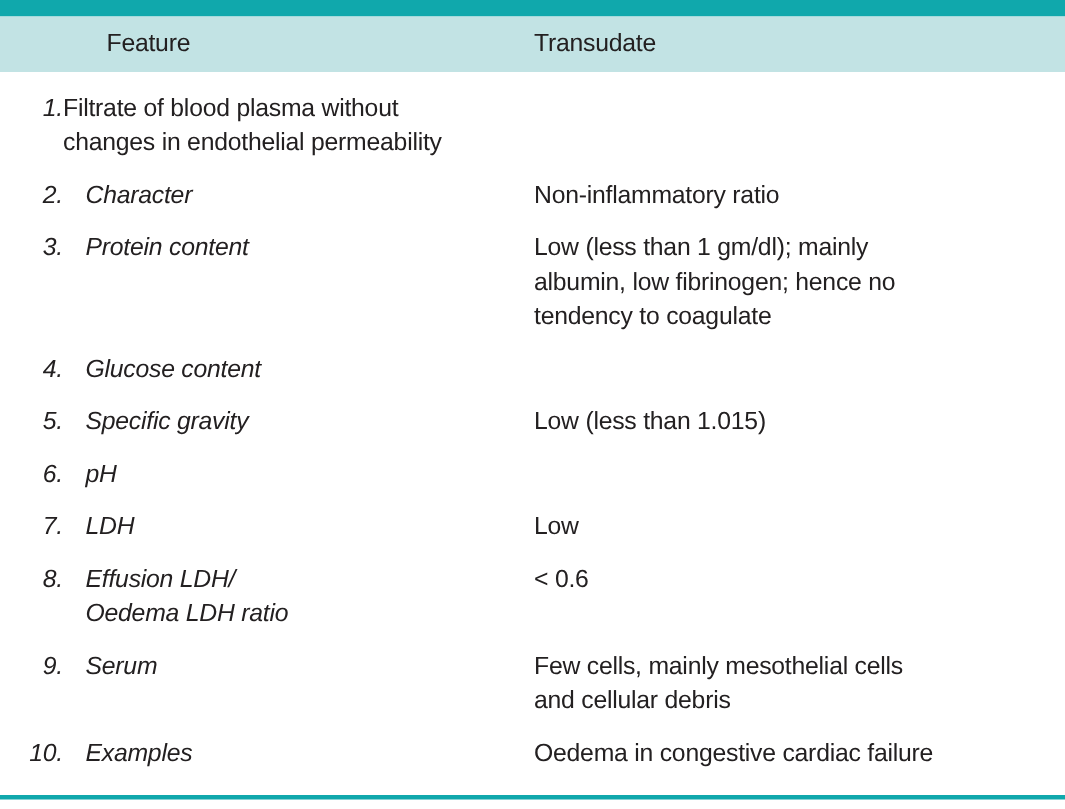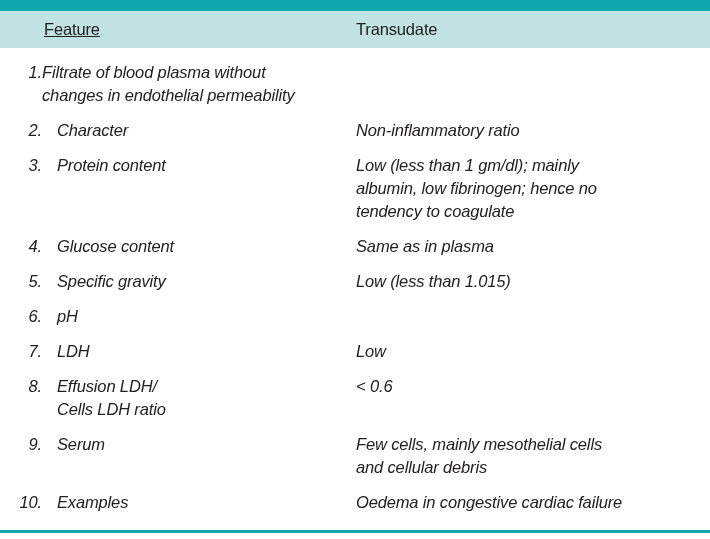--- a/index.html
+++ b/index.html
@@ -23,22 +23,21 @@
   .header-row {
     height: 37px;
     background: #c2e3e4;
     display: grid;
     grid-template-columns: 356px 1fr;
     align-items: center;
     font-size: 16.5px;
     letter-spacing: -0.15px;
   }
   .header-feature {
-    padding-left: 44px;
-    text-decoration: underline;
+    padding-left: 71px;
   }
   .table-body {
     padding-top: 13px;
   }
   .row {
     display: grid;
     grid-template-columns: 42px 314px 1fr;
     font-size: 16.5px;
     line-height: 23px;
     letter-spacing: -0.15px;
@@ -52,21 +51,20 @@
     font-style: italic;
   }
   .feature {
     padding-left: 15px;
     font-style: italic;
     white-space: pre-line;
   }
   .value {
     white-space: pre-line;
     padding-right: 0;
-    font-style: italic;
   }
   .bottombar {
     height: 3px;
     background: #10a8ac;
     margin-top: 1px;
   }
 </style>
 </head>
 <body>
 
@@ -97,21 +95,20 @@
       <div class="num">3.</div>
       <div class="feature">Protein content</div>
       <div class="value">Low (less than 1 gm/dl); mainly
 albumin, low fibrinogen; hence no
 tendency to coagulate</div>
     </div>
 
     <div class="row">
       <div class="num">4.</div>
       <div class="feature">Glucose content</div>
-      <div class="value">Same as in plasma</div>
     </div>
 
     <div class="row">
       <div class="num">5.</div>
       <div class="feature">Specific gravity</div>
       <div class="value">Low (less than 1.015)</div>
     </div>
 
     <div class="row">
       <div class="num">6.</div>
@@ -120,21 +117,21 @@
 
     <div class="row">
       <div class="num">7.</div>
       <div class="feature">LDH</div>
       <div class="value">Low</div>
     </div>
 
     <div class="row">
       <div class="num">8.</div>
       <div class="feature">Effusion LDH/
-Cells LDH ratio</div>
+Oedema LDH ratio</div>
       <div class="value">&lt; 0.6</div>
     </div>
 
     <div class="row">
       <div class="num">9.</div>
       <div class="feature">Serum</div>
       <div class="value">Few cells, mainly mesothelial cells
 and cellular debris</div>
     </div>
 

